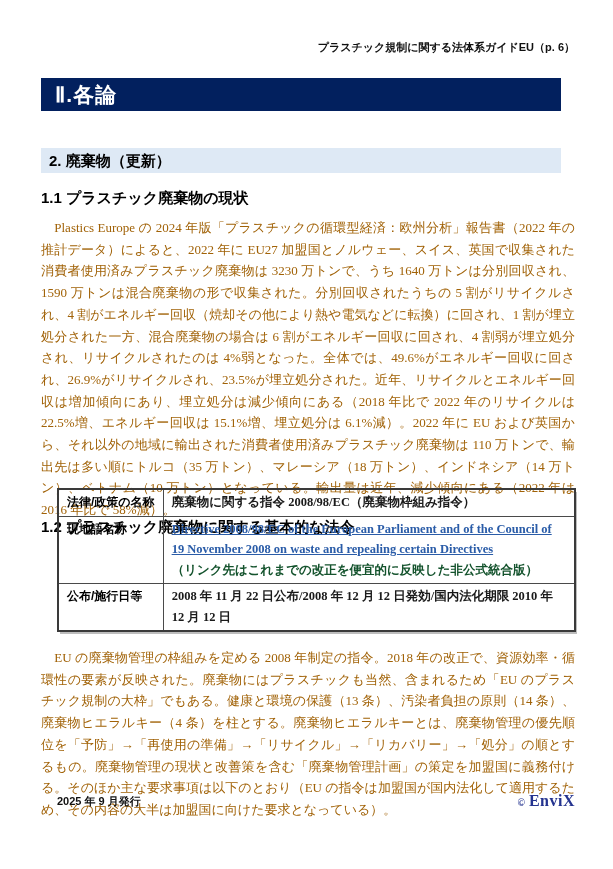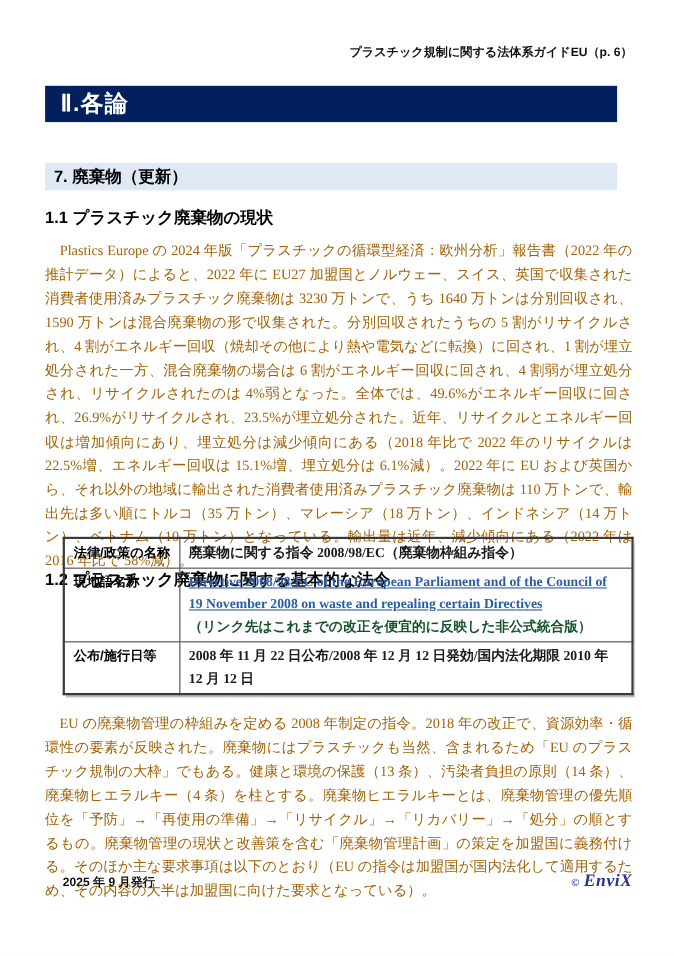--- a/index.html
+++ b/index.html
@@ -121,35 +121,35 @@
     font-size: 11px;
     font-weight: bold;
     color: #111;
   }
   .logo {
     font-family: "Liberation Serif", serif;
     color: #24338F;
     white-space: nowrap;
   }
   .logo .copy-sym { font-size: 10px; font-weight: bold; }
-  .logo .logo-word { font-size: 16px; font-weight: bold; font-style: italic; letter-spacing: 0.5px; }
+  .logo .logo-word { font-size: 16px; font-weight: bold; letter-spacing: 0.5px; }
 </style>
 </head>
 <body>
 
 <div class="page">
 
   <div class="header-row">
     <span>プラスチック規制に関する法体系ガイド</span>
     <span>EU（p. 6）</span>
   </div>
 
   <div class="part-banner">Ⅱ.各論</div>
 
-  <div class="chapter-banner">7. 廃棄物（更新）</div>
+  <div class="chapter-banner">2. 廃棄物（更新）</div>
 
   <div class="sub-heading s11">1.1 プラスチック廃棄物の現状</div>
 
   <p class="body-para p1">　Plastics Europe の 2024 年版「プラスチックの循環型経済：欧州分析」報告書（2022 年の推計データ）によると、2022 年に EU27 加盟国とノルウェー、スイス、英国で収集された消費者使用済みプラスチック廃棄物は 3230 万トンで、うち 1640 万トンは分別回収され、1590 万トンは混合廃棄物の形で収集された。分別回収されたうちの 5 割がリサイクルされ、4 割がエネルギー回収（焼却その他により熱や電気などに転換）に回され、1 割が埋立処分された一方、混合廃棄物の場合は 6 割がエネルギー回収に回され、4 割弱が埋立処分され、リサイクルされたのは 4%弱となった。全体では、49.6%がエネルギー回収に回され、26.9%がリサイクルされ、23.5%が埋立処分された。近年、リサイクルとエネルギー回収は増加傾向にあり、埋立処分は減少傾向にある（2018 年比で 2022 年のリサイクルは 22.5%増、エネルギー回収は 15.1%増、埋立処分は 6.1%減）。2022 年に EU および英国から、それ以外の地域に輸出された消費者使用済みプラスチック廃棄物は 110 万トンで、輸出先は多い順にトルコ（35 万トン）、マレーシア（18 万トン）、インドネシア（14 万トン）、ベトナム（10 万トン）となっている。輸出量は近年、減少傾向にある（2022 年は 2016 年比で 58%減）。</p>
 
   <div class="sub-heading s12">1.2 プラスチック廃棄物に関する基本的な法令</div>
 
   <table class="law-table">
     <tbody>
         <tr>

